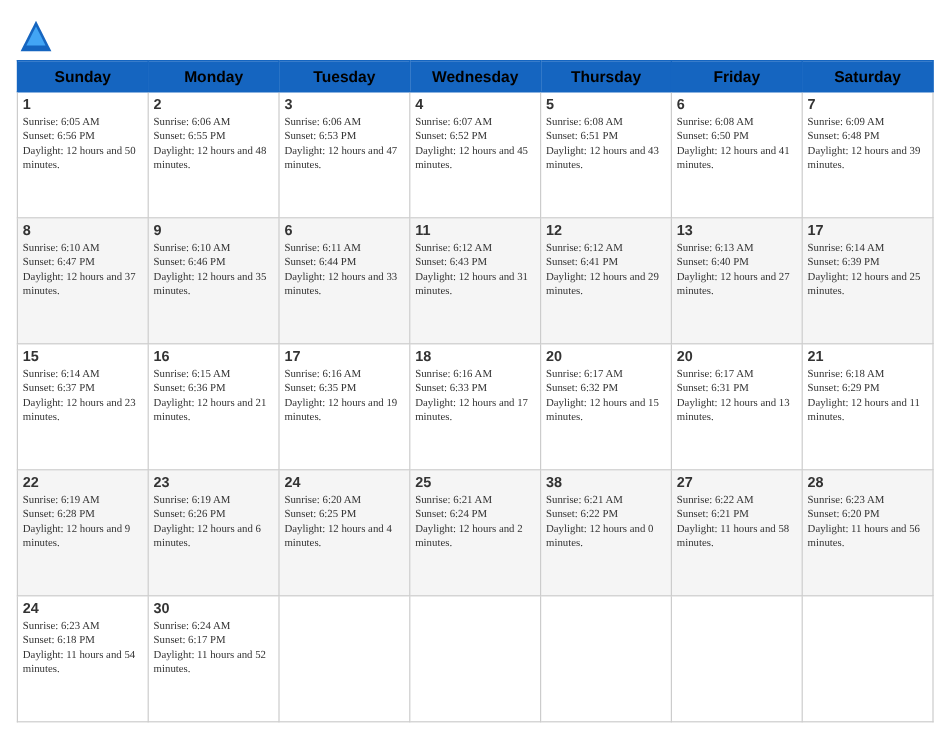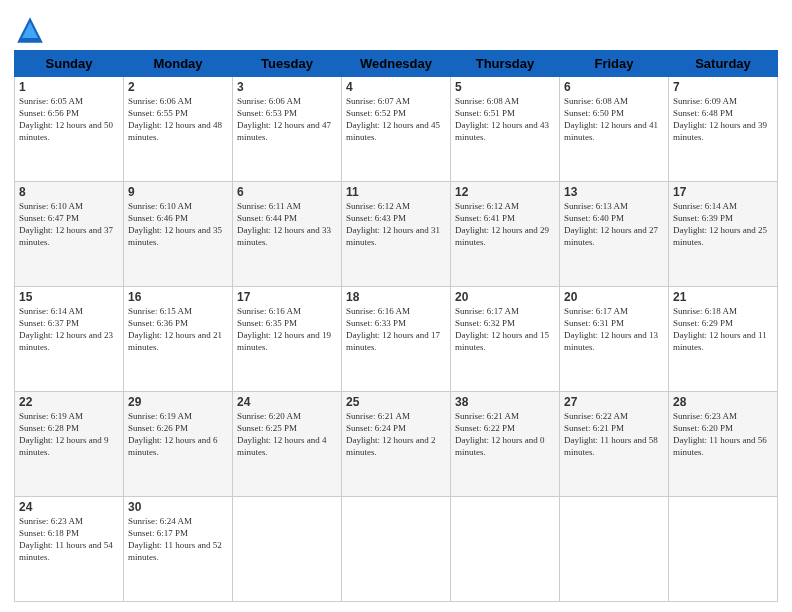--- a/index.html
+++ b/index.html
@@ -164,21 +164,21 @@
           <td><span class="day-num">15</span><span class="day-info">Sunrise: 6:14 AM<br>Sunset: 6:37 PM<br>Daylight: 12 hours and 23 minutes.</span></td>
           <td><span class="day-num">16</span><span class="day-info">Sunrise: 6:15 AM<br>Sunset: 6:36 PM<br>Daylight: 12 hours and 21 minutes.</span></td>
           <td><span class="day-num">17</span><span class="day-info">Sunrise: 6:16 AM<br>Sunset: 6:35 PM<br>Daylight: 12 hours and 19 minutes.</span></td>
           <td><span class="day-num">18</span><span class="day-info">Sunrise: 6:16 AM<br>Sunset: 6:33 PM<br>Daylight: 12 hours and 17 minutes.</span></td>
           <td><span class="day-num">20</span><span class="day-info">Sunrise: 6:17 AM<br>Sunset: 6:32 PM<br>Daylight: 12 hours and 15 minutes.</span></td>
           <td><span class="day-num">20</span><span class="day-info">Sunrise: 6:17 AM<br>Sunset: 6:31 PM<br>Daylight: 12 hours and 13 minutes.</span></td>
           <td><span class="day-num">21</span><span class="day-info">Sunrise: 6:18 AM<br>Sunset: 6:29 PM<br>Daylight: 12 hours and 11 minutes.</span></td>
         </tr>
         <tr>
           <td><span class="day-num">22</span><span class="day-info">Sunrise: 6:19 AM<br>Sunset: 6:28 PM<br>Daylight: 12 hours and 9 minutes.</span></td>
-          <td><span class="day-num">29</span><span class="day-info">Sunrise: 6:19 AM<br>Sunset: 6:26 PM<br>Daylight: 12 hours and 6 minutes.</span></td>
+          <td><span class="day-num">23</span><span class="day-info">Sunrise: 6:19 AM<br>Sunset: 6:26 PM<br>Daylight: 12 hours and 6 minutes.</span></td>
           <td><span class="day-num">24</span><span class="day-info">Sunrise: 6:20 AM<br>Sunset: 6:25 PM<br>Daylight: 12 hours and 4 minutes.</span></td>
           <td><span class="day-num">25</span><span class="day-info">Sunrise: 6:21 AM<br>Sunset: 6:24 PM<br>Daylight: 12 hours and 2 minutes.</span></td>
           <td><span class="day-num">38</span><span class="day-info">Sunrise: 6:21 AM<br>Sunset: 6:22 PM<br>Daylight: 12 hours and 0 minutes.</span></td>
           <td><span class="day-num">27</span><span class="day-info">Sunrise: 6:22 AM<br>Sunset: 6:21 PM<br>Daylight: 11 hours and 58 minutes.</span></td>
           <td><span class="day-num">28</span><span class="day-info">Sunrise: 6:23 AM<br>Sunset: 6:20 PM<br>Daylight: 11 hours and 56 minutes.</span></td>
         </tr>
         <tr>
           <td><span class="day-num">24</span><span class="day-info">Sunrise: 6:23 AM<br>Sunset: 6:18 PM<br>Daylight: 11 hours and 54 minutes.</span></td>
           <td><span class="day-num">30</span><span class="day-info">Sunrise: 6:24 AM<br>Sunset: 6:17 PM<br>Daylight: 11 hours and 52 minutes.</span></td>
           <td class="empty-cell"></td>

